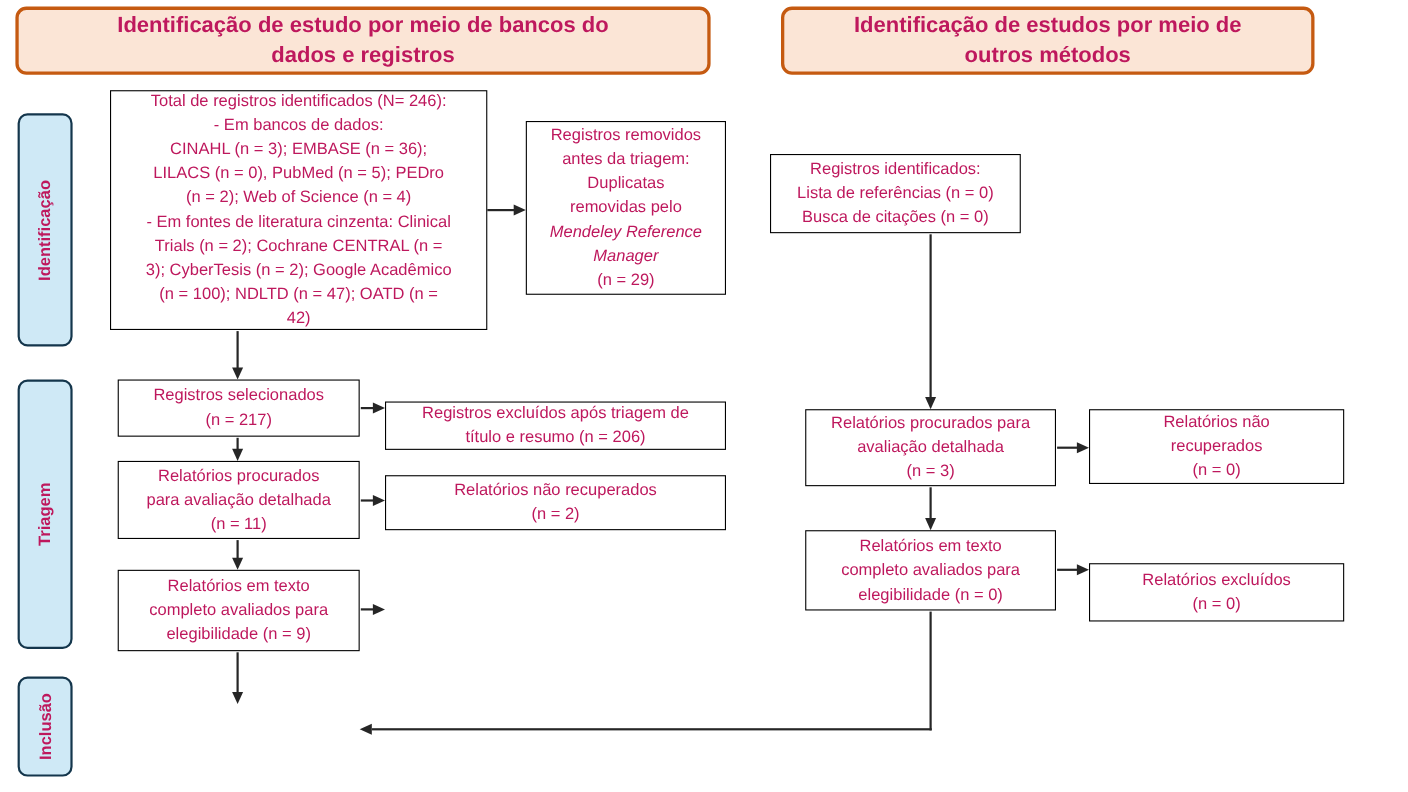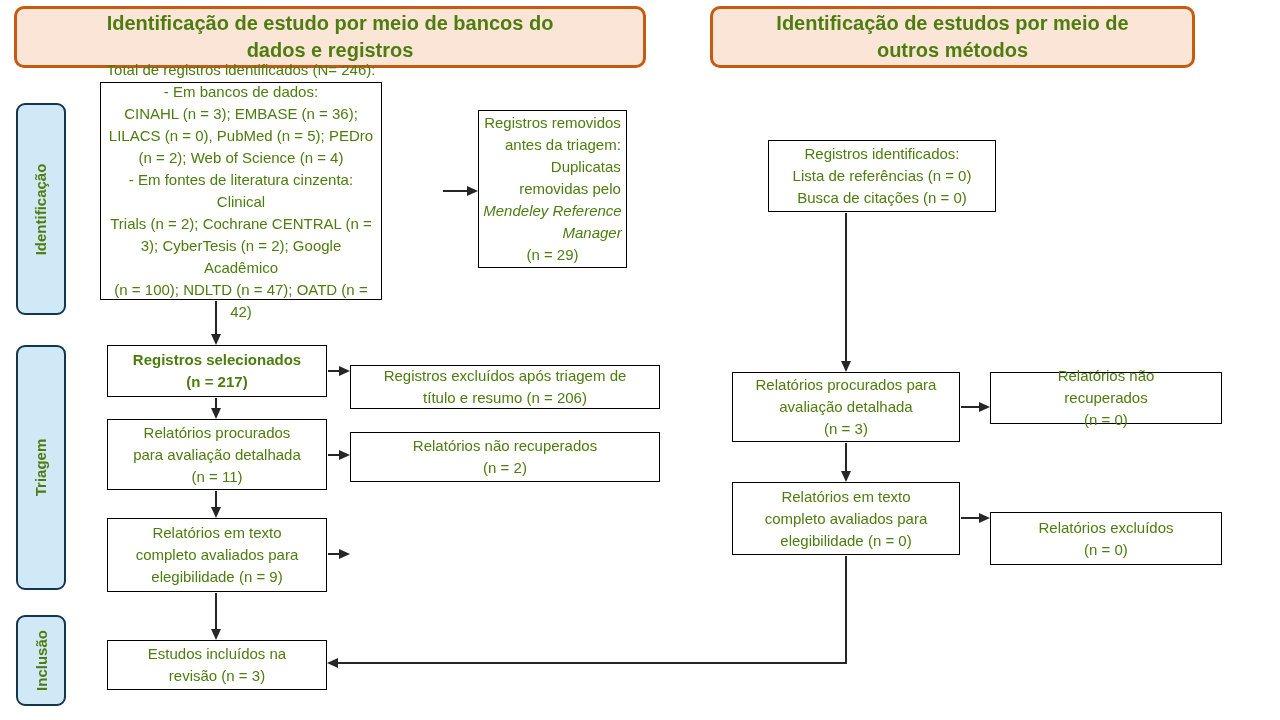--- a/index.html
+++ b/index.html
@@ -1,18 +1,18 @@
 <!DOCTYPE html>
 <html><head>
 <meta charset="utf-8">
 <style>
   html,body{margin:0;padding:0;background:#ffffff;}
   .canvas{
     position:relative;width:1280px;height:720px;background:#ffffff;
-    font-family:"Liberation Sans",sans-serif;color:#4d7c0f;overflow:hidden;
+    font-family:"Liberation Sans",sans-serif;color:#be185d;overflow:hidden;
   }
   .header{
     position:absolute;display:flex;align-items:center;justify-content:center;
     background:#fbe5d6;border:3px solid #c55a11;border-radius:10px;
     font-weight:bold;font-size:20px;line-height:27px;text-align:center;
     white-space:pre-line;box-sizing:border-box;
   }
   .stage{
     position:absolute;display:flex;align-items:center;justify-content:center;
     background:#cfe9f6;border:2.5px solid #14364c;border-radius:9px;
@@ -51,71 +51,69 @@
   <div class="stage" style="left:16px;top:103px;width:50px;height:212px;">
     <span>Identificação</span>
   </div>
   <div class="stage" style="left:16px;top:345px;width:50px;height:245px;">
     <span>Triagem</span>
   </div>
   <div class="stage" style="left:16px;top:615px;width:50px;height:91px;">
     <span>Inclusão</span>
   </div>
 
-  <div class="fbox" style="left:100px;top:82px;width:282px;height:218px;">Total de registros identificados (N= 246):
+  <div class="fbox" style="left:100px;top:82px;width:343px;height:218px;">Total de registros identificados (N= 246):
 - Em bancos de dados:
 CINAHL (n = 3); EMBASE (n = 36);
 LILACS (n = 0), PubMed (n = 5); PEDro
 (n = 2); Web of Science (n = 4)
 - Em fontes de literatura cinzenta: Clinical
 Trials (n = 2); Cochrane CENTRAL (n =
 3); CyberTesis (n = 2); Google Acadêmico
 (n = 100); NDLTD (n = 47); OATD (n =
 42)</div>
 
-  <div class="fbox" style="left:478px;top:110px;width:149px;height:158px;text-align:right;">
+  <div class="fbox" style="left:478px;top:110px;width:182px;height:158px;">
     <span>Registros removidos
 antes da triagem:
 Duplicatas
 removidas pelo</span>
     <span class="it">Mendeley Reference
 Manager</span>
     <span>(n = 29)</span>
   </div>
 
-  <div class="fbox" style="left:107px;top:345px;width:220px;height:52px;font-weight:bold;">Registros selecionados
+  <div class="fbox" style="left:107px;top:345px;width:220px;height:52px;">Registros selecionados
 (n = 217)</div>
 
   <div class="fbox" style="left:350px;top:365px;width:310px;height:44px;">Registros excluídos após triagem de
 título e resumo (n = 206)</div>
 
   <div class="fbox" style="left:107px;top:419px;width:220px;height:71px;">Relatórios procurados
 para avaliação detalhada
 (n = 11)</div>
 
   <div class="fbox" style="left:350px;top:432px;width:310px;height:50px;">Relatórios não recuperados
 (n = 2)</div>
 
   <div class="fbox" style="left:107px;top:518px;width:220px;height:74px;">Relatórios em texto
 completo avaliados para
 elegibilidade (n = 9)</div>
 
 
-  <div class="fbox" style="left:107px;top:640px;width:220px;height:50px;">Estudos incluídos na
-revisão (n = 3)</div>
 
-  <div class="fbox" style="left:768px;top:140px;width:228px;height:72px;">Registros identificados:
+  <div class="fbox" style="left:700px;top:140px;width:228px;height:72px;">Registros identificados:
 Lista de referências (n = 0)
 Busca de citações (n = 0)</div>
 
   <div class="fbox" style="left:732px;top:372px;width:228px;height:70px;">Relatórios procurados para
 avaliação detalhada
 (n = 3)</div>
 
-  <div class="fbox" style="left:990px;top:372px;width:232px;height:52px;">Relatórios não
+  <div class="fbox" style="left:990px;top:372px;width:232px;height:68px;">Relatórios não
 recuperados
 (n = 0)</div>
 
   <div class="fbox" style="left:732px;top:482px;width:228px;height:73px;">Relatórios em texto
 completo avaliados para
 elegibilidade (n = 0)</div>
 
   <div class="fbox" style="left:990px;top:512px;width:232px;height:53px;">Relatórios excluídos
 (n = 0)</div>
 

